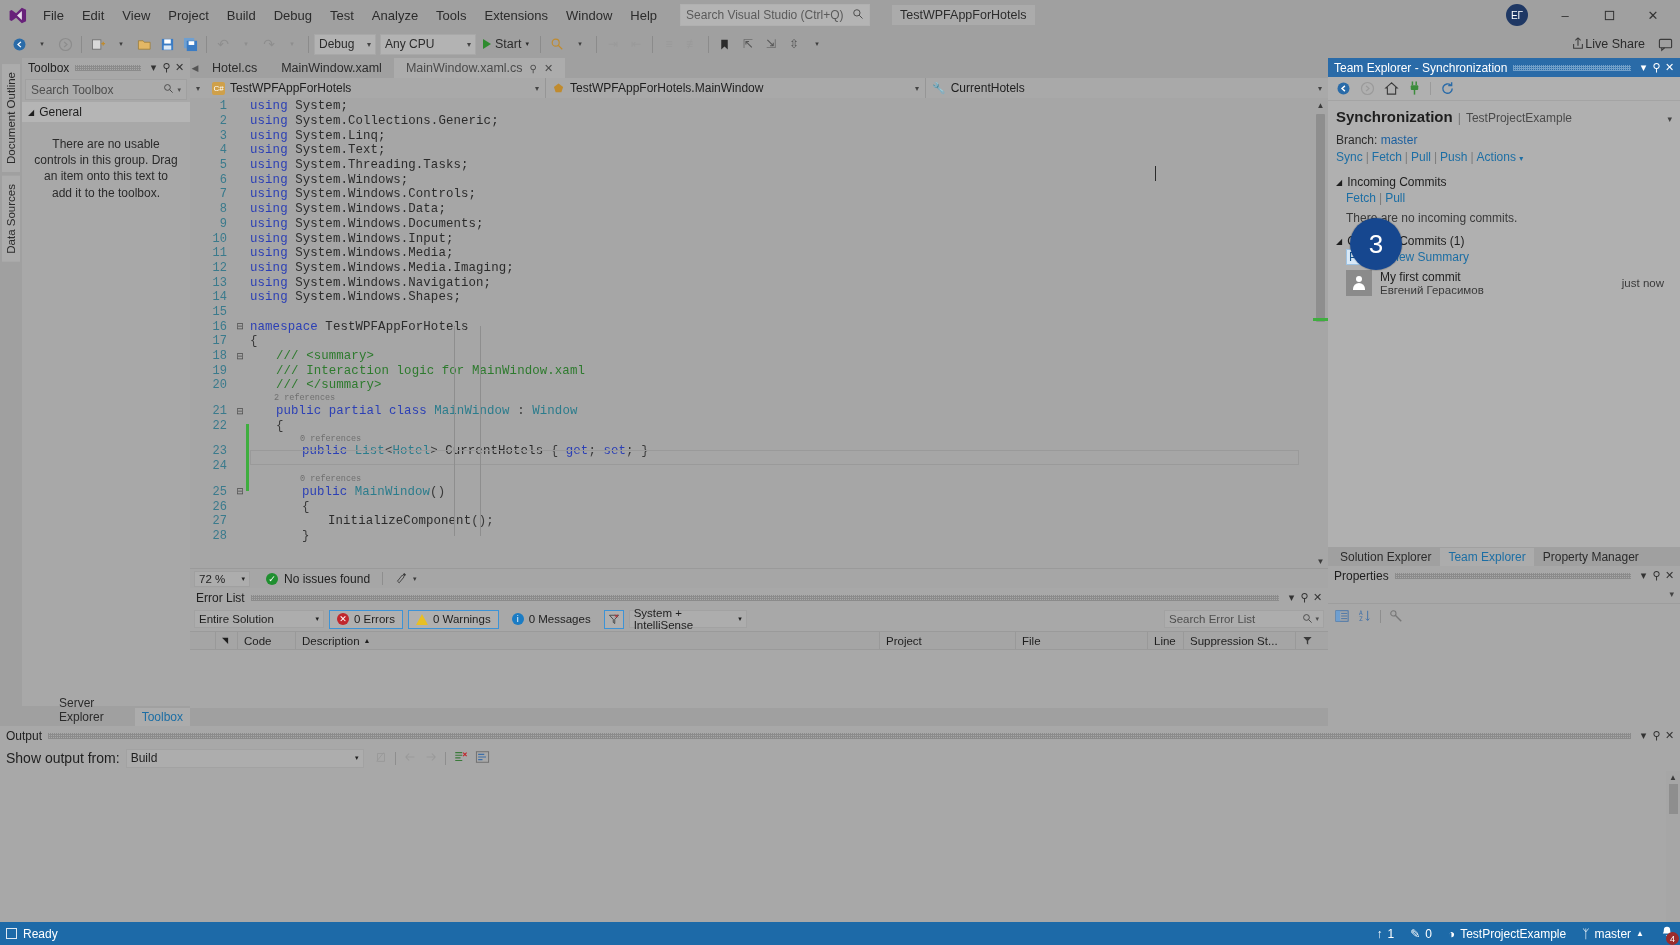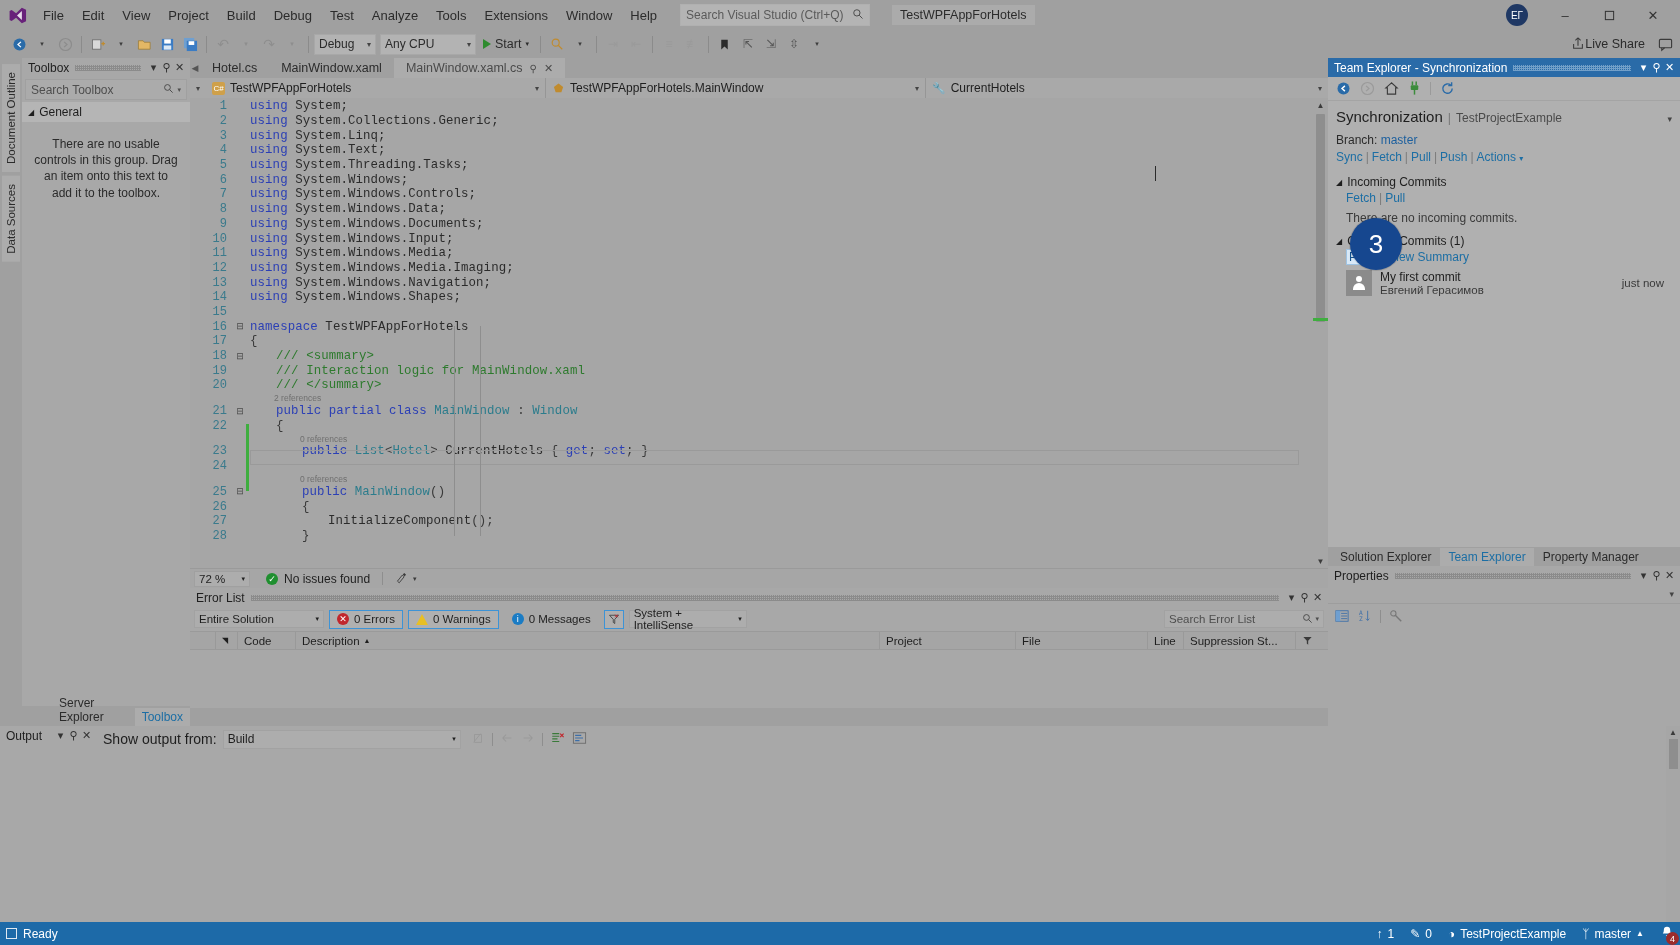--- a/index.html
+++ b/index.html
@@ -185,21 +185,21 @@
   .ctext {
     font-family: "Liberation Mono", monospace; font-size: 12.4px;
     color: #2b2b2b; letter-spacing: .1px;
   }
   .kw  { color: #2b3fb5; }
   .ty  { color: #2b7c8c; }
   .cm  { color: #2d7a2d; }
   .nm  { color: #2b2b2b; }
   .op  { color: #3a3a3a; }
   .refs {
-    font-family: Liberation Sans, sans-serif; font-size: 8.5px;
+    font-family: Liberation Mono, monospace; font-size: 8.5px;
     color: #6f6f6f;
   }
   .chgbar { position: absolute; width: 3px; background: #3fae3f; left: 56px; }
   .indent-guide { position: absolute; width: 1px; background: #8e8e8e; }
   .cur-line-box { position: absolute; left: 60px; right: 14px; height: 15px; border: 1px solid #9a9a9a; }
   .caret-i { position: absolute; width: 1px; height: 15px; background: #2b2b2b; }
 
   .scrollbar {
     width: 15px; flex: 0 0 15px; background: #a6a6a6;
     position: relative; display: flex; flex-direction: column;
@@ -262,21 +262,21 @@
     height: 19px; display: flex; align-items: center; background: #a5a5a5;
     border-top: 1px solid #9a9a9a; border-bottom: 1px solid #9a9a9a;
     font-size: 11.5px; color: #1e1e1e;
   }
   .el-col { padding: 0 6px; border-right: 1px solid #999; height: 100%; display: flex; align-items: center; gap: 4px; }
   .el-body { flex: 1; background: #a8a8a8; }
 
   
   .bottom-tabs { height: 18px; display: flex; align-items: flex-end; background: #a0a0a0; padding-left: 30px; gap: 1px; }
 
-  .output { background: #a8a8a8; display: flex; height: 196px; flex: 0 0 196px; }
+  .output { background: #a8a8a8; display: flex; flex-direction: column; height: 196px; flex: 0 0 196px; }
   .out-toolbar { height: 26px; display: flex; align-items: center; gap: 6px; padding: 0 6px; }
   .out-label { font-size: 14px; color: #1e1e1e; }
   .out-combo {
     width: 238px; height: 19px; background: #adadad; border: 1px solid #a2a2a2;
     display: flex; align-items: center; padding: 0 4px; font-size: 12px; color: #1e1e1e;
   }
   .out-combo .cval { flex: 1; }
   .out-icons { display: flex; align-items: center; gap: 7px; margin-left: 4px; font-size: 12px; color: #555; }
   .out-body { flex: 1; background: #a8a8a8; display: flex; }
   .out-text { flex: 1; }
@@ -297,21 +297,21 @@
   .te-nav {
     height: 24px; display: flex; align-items: center; gap: 9px; padding: 0 8px;
     border-bottom: 1px solid #a4a4a4;
   }
   .ni { font-size: 13px; color: #2a6ba8; display: flex; align-items: center; }
   .ni.dim { color: #8f8f8f; }
   .ni.green { color: #3c8c3c; }
   .te-title {
     padding: 7px 8px 3px 8px; display: flex; align-items: baseline; gap: 5px;
   }
-  .te-title .big { font-size: 15px; color: #1e1e1e; }
+  .te-title .big { font-size: 15px; color: #1e1e1e; font-weight: bold; }
   .te-title .sep { color: #777; }
   .te-title .sub { font-size: 12px; color: #4a4a4a; }
   .te-title .carr { margin-left: auto; font-size: 9px; color: #444; }
   .te-branch { padding: 5px 8px 1px 8px; font-size: 12px; color: #2b2b2b; }
   .te-branch b { color: #1c5f9e; font-weight: normal; }
   .te-links { padding: 2px 8px 6px 8px; font-size: 12px; color: #1c6ea4; }
   .te-links .lnk { color: #1c6ea4; }
   .te-links .bar { color: #7b7b7b; margin: 0 3px; }
   .te-sect {
     display: flex; align-items: center; gap: 5px; padding: 5px 8px 1px 8px;

